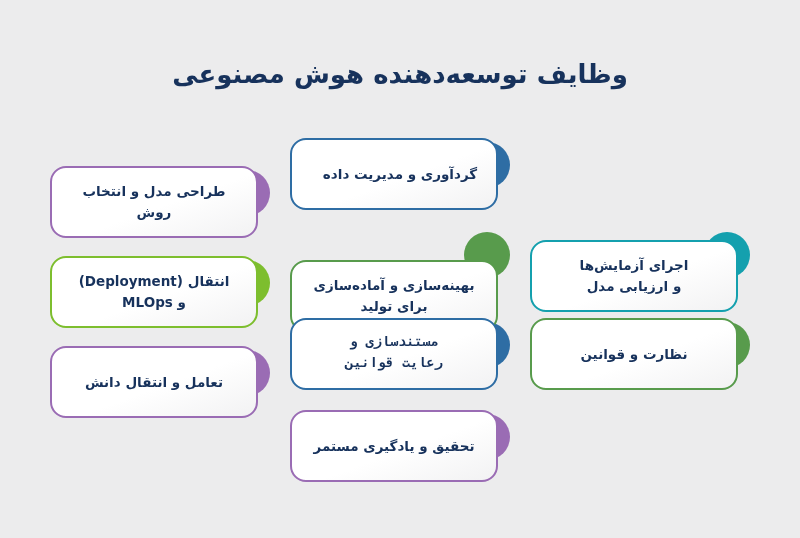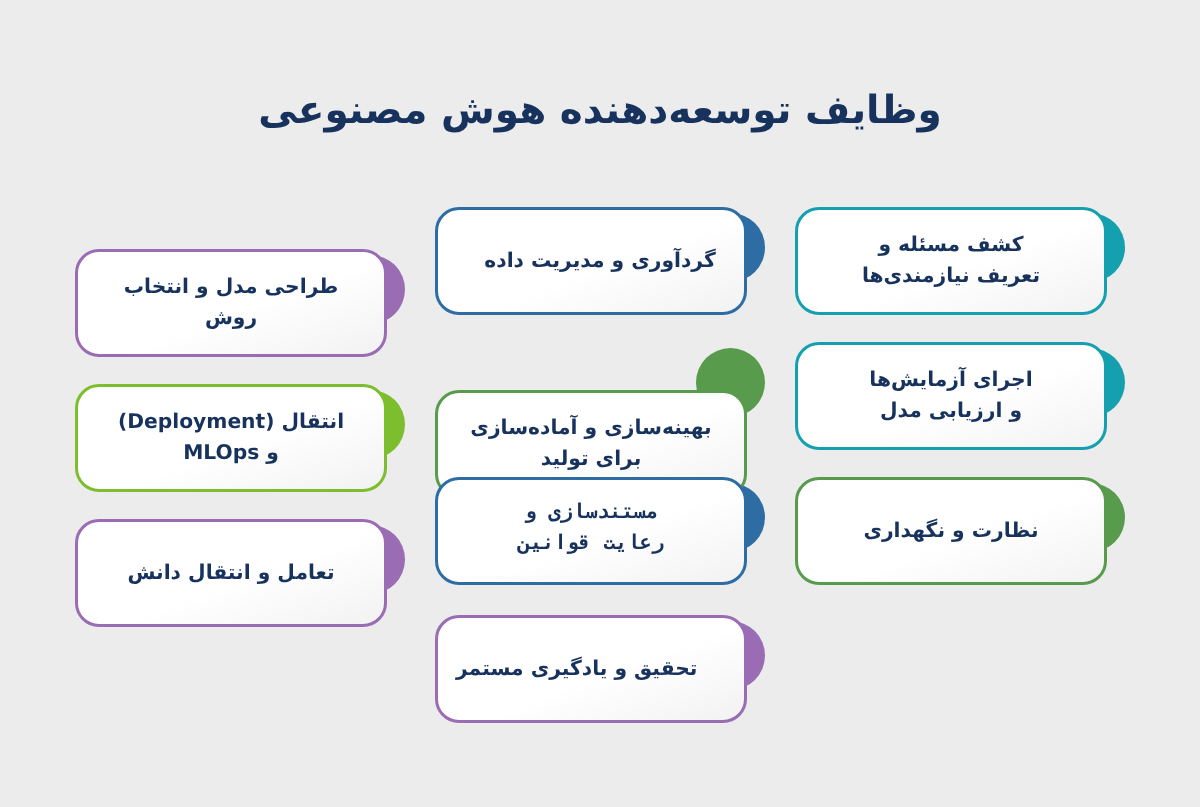--- a/index.html
+++ b/index.html
@@ -100,42 +100,35 @@
   .row-4 { top: 272px; }
 </style>
 </head>
 <body style="background: rgb(236, 236, 237);">
 
 <div class="infographic">
 
   <div class="title" style="color: rgb(23, 50, 92);">وظایف توسعه‌دهنده هوش مصنوعی</div>
 
   <div class="grid">
-      <div class="card col-right row-1">
-        <div class="tab" style="background: rgb(20, 160, 174);"></div>
-        <div class="body" style="border-color: rgb(20, 160, 174);">
-          <div class="label">کشف مسئله و
-تعریف نیازمندی‌ها</div>
-        </div>
-      </div>
       <div class="card col-mid row-1">
         <div class="tab" style="background: rgb(46, 109, 164);"></div>
         <div class="body" style="border-color: rgb(46, 109, 164); padding-left: 24px;">
           <div class="label">گردآوری و مدیریت داده</div>
         </div>
       </div>
       <div class="card col-left row-1">
         <div class="tab" style="background: rgb(154, 108, 180);"></div>
         <div class="body" style="border-color: rgb(154, 108, 180);">
           <div class="label">طراحی مدل و انتخاب روش</div>
         </div>
       </div>
       <div class="card col-right row-2">
         <div class="tab" style="background: rgb(20, 160, 174);"></div>
-        <div class="body" style="border-color: rgb(20, 160, 174);">
+        <div class="body" style="border-color: rgb(20, 160, 174); margin-top: 12px;">
           <div class="label">اجرای آزمایش‌ها
 و ارزیابی مدل</div>
         </div>
       </div>
       <div class="card col-mid row-2">
         <div class="tab" style="background: rgb(88, 155, 76);"></div>
         <div class="body" style="border-color: rgb(88, 155, 76); margin-top: 32px;">
           <div class="label">بهینه‌سازی و آماده‌سازی
 برای تولید</div>
         </div>
@@ -143,37 +136,37 @@
       <div class="card col-left row-2">
         <div class="tab" style="background: rgb(125, 190, 46);"></div>
         <div class="body" style="border-color: rgb(125, 190, 46);">
           <div class="label">انتقال (Deployment)
 و MLOps</div>
         </div>
       </div>
       <div class="card col-right row-3">
         <div class="tab" style="background: rgb(88, 155, 76);"></div>
         <div class="body" style="border-color: rgb(88, 155, 76);">
-          <div class="label">نظارت و نگهداری</div>
+          <div class="label">نظارت و قوانین</div>
         </div>
       </div>
       <div class="card col-mid row-3">
         <div class="tab" style="background: rgb(46, 109, 164);"></div>
         <div class="body" style="border-color: rgb(46, 109, 164); font-family: Liberation Mono, monospace;">
           <div class="label">مستندسازی و
 رعایت قوانین</div>
         </div>
       </div>
       <div class="card col-left row-3">
         <div class="tab" style="background: rgb(154, 108, 180);"></div>
         <div class="body" style="border-color: rgb(154, 108, 180); justify-content: center;">
           <div class="label">تعامل و انتقال دانش</div>
         </div>
       </div>
       <div class="card col-mid row-4">
         <div class="tab" style="background: rgb(154, 108, 180);"></div>
-        <div class="body" style="border-color: rgb(154, 108, 180); justify-content: flex-end;">
+        <div class="body" style="border-color: rgb(154, 108, 180);">
           <div class="label">تحقیق و یادگیری مستمر</div>
         </div>
       </div>
     </div>
 
 </div>
 
 </body></html>

